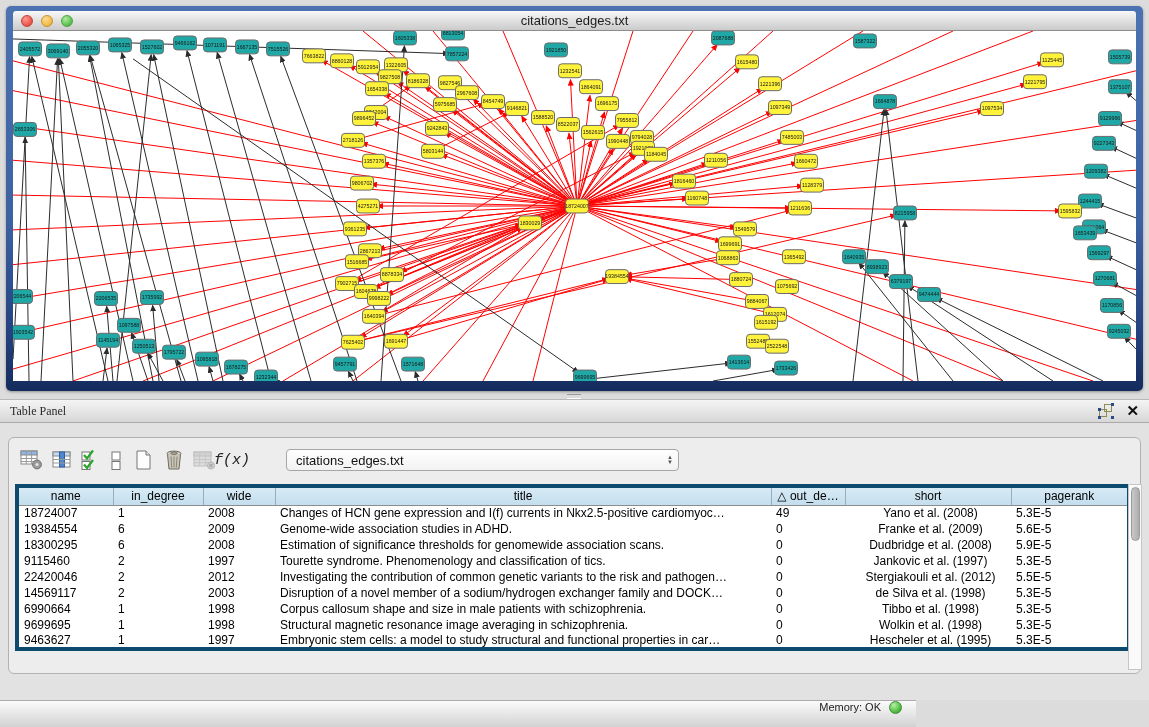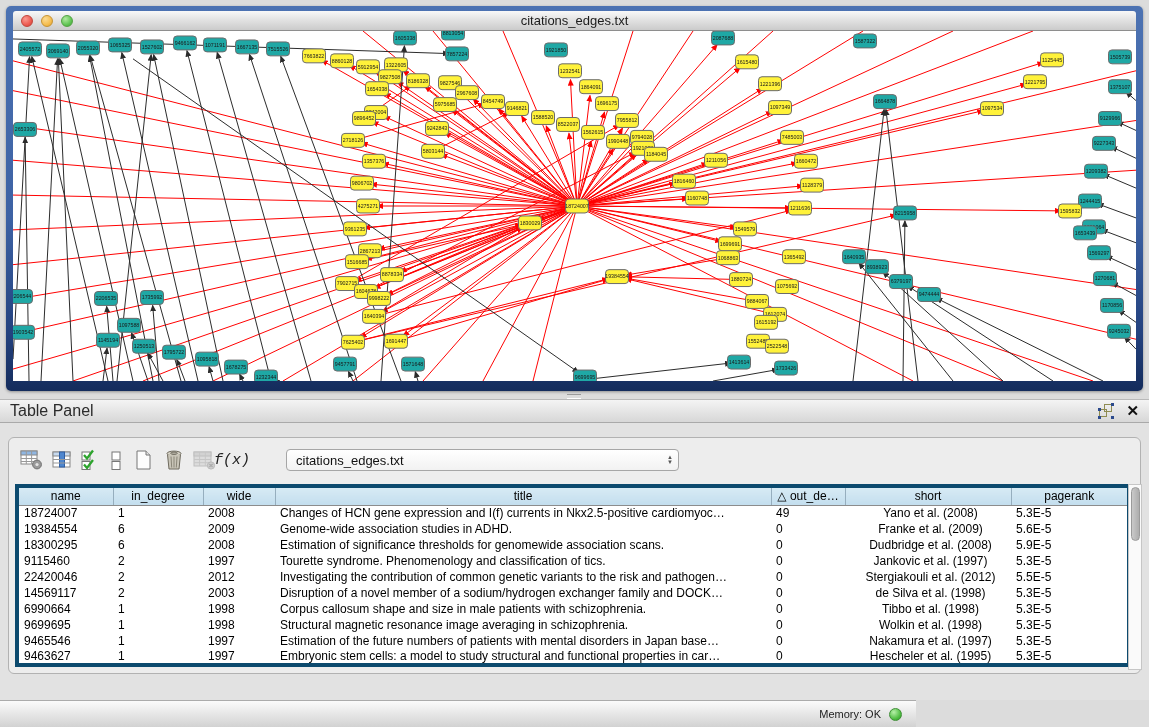--- a/index.html
+++ b/index.html
@@ -42,21 +42,21 @@
     border-top:1px solid #9a9a9a; border-bottom:1px solid #fff;
   }
 
   
   .panel-header {
     position:absolute; left:0; top:399px; width:1149px; height:24px;
     background:linear-gradient(180deg,#F4F4F4,#D7D7D7);
     border-top:1px solid #B9B9B9; border-bottom:1px solid #A9A9A9;
     display:flex; align-items:center;
   }
-  .panel-title { margin-left:10px; font-size:16px; color:#2b2b2b; }
+  .panel-title { margin-left:10px; font-size:12px; color:#2b2b2b;font-family:Liberation Serif, serif; }
   .panel-header-icons { position:absolute; right:10px; top:3px; display:flex; gap:12px; align-items:center; }
   .float-ic { width:16px; height:16px; position:relative; cursor:default; }
   .float-ic .sq { position:absolute; border:1.5px solid #8F8C52; background:transparent; }
   .float-ic .sq.back { left:1px; top:6px; width:8px; height:8px; }
   .float-ic .sq.front{ left:6px; top:1px; width:8px; height:8px; }
   .float-ic .dot { position:absolute; width:3px; height:3px; background:#2C4A8C; }
   .close-ic { font-size:15px; font-weight:bold; color:#111; line-height:16px; cursor:default; }
 
   .panel-body {
     position:absolute; left:0; top:423px; width:1149px; height:277px;
@@ -121,21 +121,21 @@
   .seg .tab:last-child { border-right:none; }
   .seg .tab.active {
     background:linear-gradient(180deg,#6F6F6F,#8C8C8C); color:#F2F2F2;
   }
 
   
   .statusbar {
     position:absolute; left:0; top:700px; width:916px; height:27px;
     background:linear-gradient(180deg,#FBFBFB,#D2D2D2);
     border-top:1px solid #ABABAB;
-    display:flex; align-items:center; justify-content:flex-end;padding-left:16px;
+    display:flex; justify-content:flex-end;padding-left:16px;
   }
   .mem-text { font-size:11px; color:#222; margin-right:8px; }
   .mem-dot {
     width:13px; height:13px; border-radius:50%; margin-right:14px;
     background:radial-gradient(circle at 35% 30%,#B6F0A8,#4CBB3F 65%,#2F8F28);
     border:1px solid #3E8E35;
   }
 </style>
 </head>
 <body>
@@ -984,29 +984,20 @@
           <tr>
             <td>9699695</td>
             <td>1</td>
             <td>1998</td>
             <td>Structural magnetic resonance image averaging in schizophrenia.</td>
             <td>0</td>
             <td class="c-short">Wolkin et al. (1998)</td>
             <td>5.3E-5</td>
           </tr>
           <tr>
-            <td>9465546</td>
-            <td>1</td>
-            <td>1997</td>
-            <td>Estimation of the future numbers of patients with mental disorders in Japan base…</td>
-            <td>0</td>
-            <td class="c-short">Nakamura et al. (1997)</td>
-            <td>5.3E-5</td>
-          </tr>
-          <tr>
             <td>9463627</td>
             <td>1</td>
             <td>1997</td>
             <td>Embryonic stem cells: a model to study structural and functional properties in car…</td>
             <td>0</td>
             <td class="c-short">Hescheler et al. (1995)</td>
             <td>5.3E-5</td>
           </tr>
         </tbody>
     </table>

